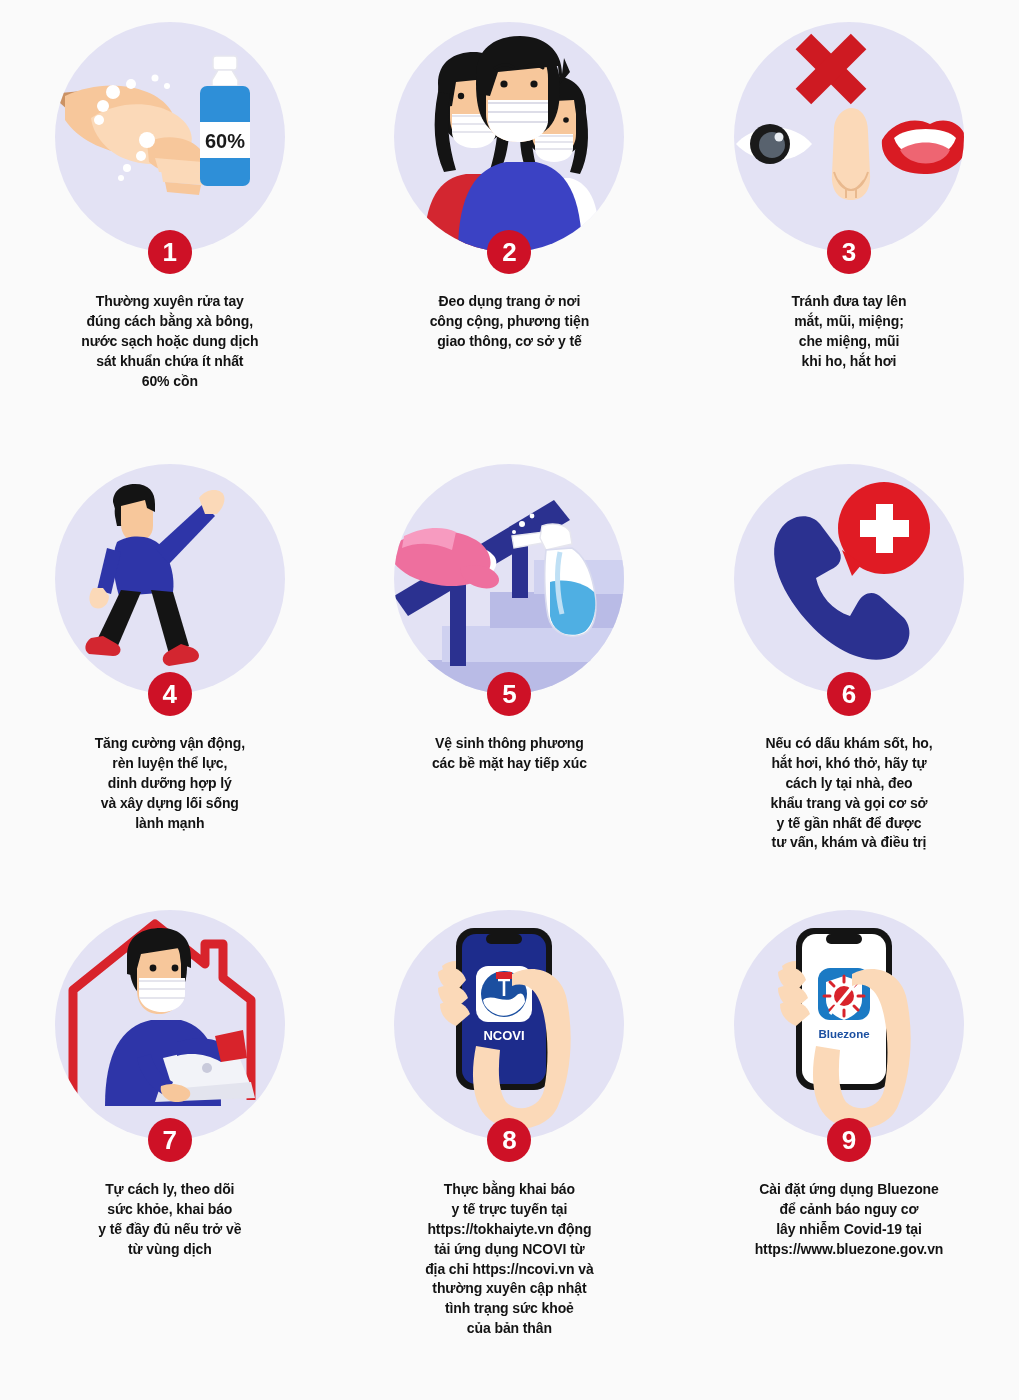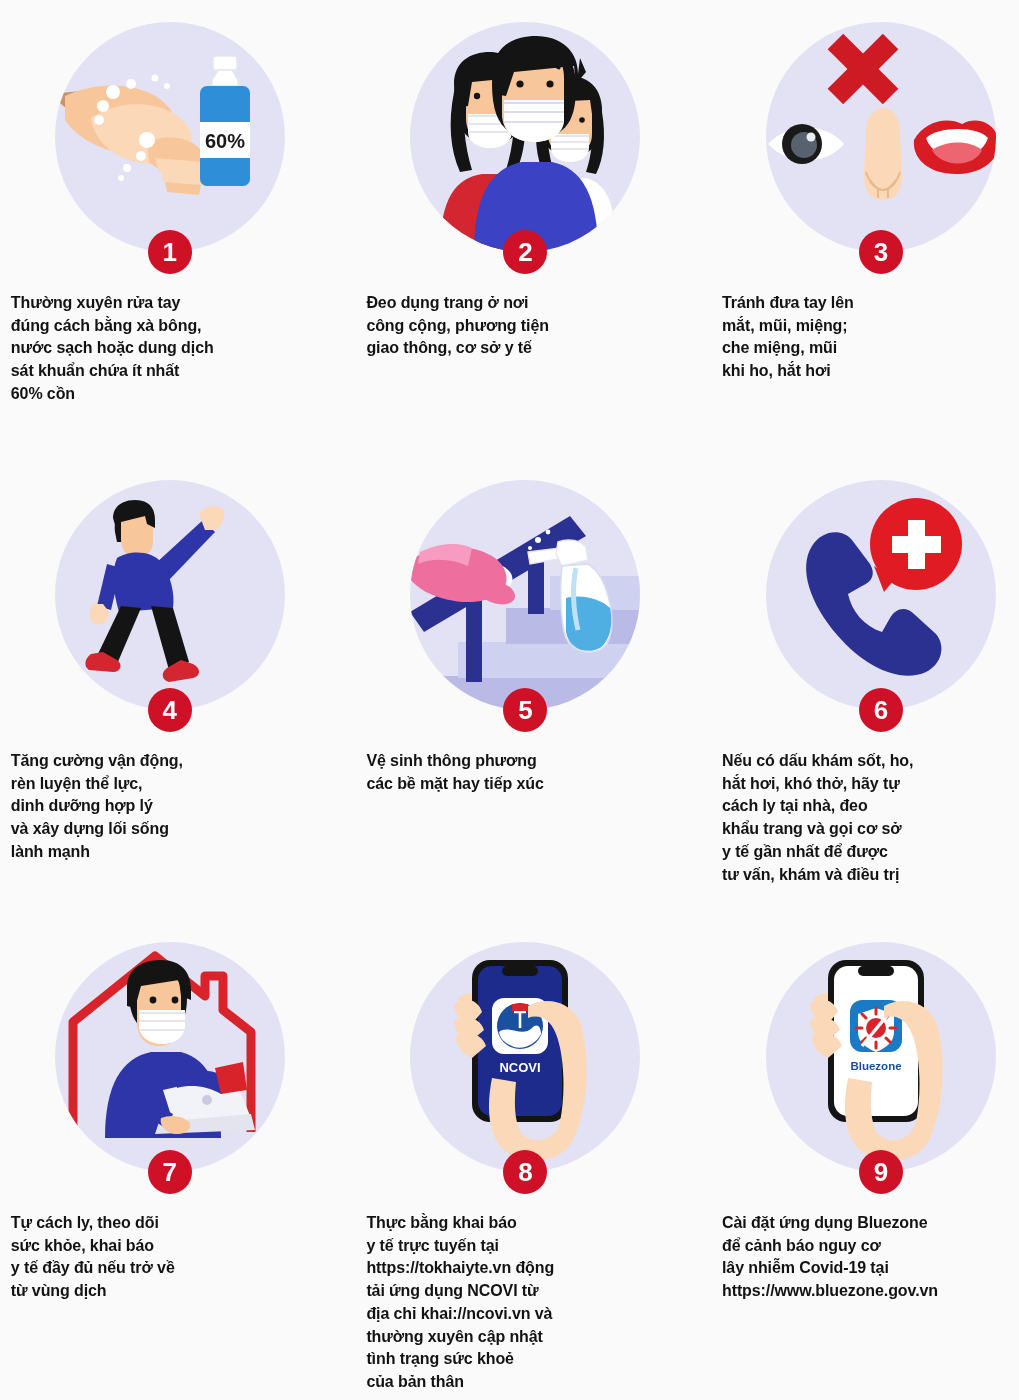--- a/index.html
+++ b/index.html
@@ -15,21 +15,20 @@
     width: 1019px;
     height: 1400px;
     background: #FAFAFA;
   }
   .grid {
     display: grid;
     grid-template-columns: repeat(3, 339.6px);
     grid-template-rows: 450px 450px 500px;
     width: 1019px;
     height: 1144px;
-    gap: 16px;
   }
   .panel {
     position: relative;
     display: flex;
     flex-direction: column;
     align-items: center;
   }
   .illus-wrap {
     position: relative;
     width: 230px;
@@ -61,23 +60,23 @@
     font-weight: bold;
     display: flex;
     align-items: center;
     justify-content: center;
     line-height: 1;
     z-index: 4;
   }
   .caption {
     margin-top: 40px;
     width: 318px;
-    text-align: left;
+    text-align: center;
     color: #131313;
-    font-size: 16px;
+    font-size: 14px;
     line-height: 1.42;
     font-weight: 600;
     letter-spacing: -0.1px;
   }
   .caption .ln { display: block; white-space: nowrap; }
 
   
   .row1 .illus-wrap { margin-top: 22px; }
   .row2 .illus-wrap { margin-top: 14px; }
   .row3 .illus-wrap { margin-top: 10px; }
@@ -409,21 +408,21 @@
             <path d="M46 94 C58 88 72 92 76 104 L62 116 C52 112 46 104 46 94 Z" fill="#FBD9B8"></path>
           </g>
         </svg>
         <div class="badge">8</div>
       </div>
       <div class="caption">
         <span class="ln">Thực bằng khai báo</span>
         <span class="ln">y tế trực tuyến tại</span>
         <span class="ln">https://tokhaiyte.vn động</span>
         <span class="ln">tải ứng dụng NCOVI từ</span>
-        <span class="ln">địa chỉ khai://ncovi.vn và</span>
+        <span class="ln">địa chỉ https://ncovi.vn và</span>
         <span class="ln">thường xuyên cập nhật</span>
         <span class="ln">tình trạng sức khoẻ</span>
         <span class="ln">của bản thân</span>
       </div>
     </div>
 
     <div class="panel row3">
       <div class="illus-wrap">
         <div class="circle-bg"></div>
         <svg class="illus" viewBox="0 0 230 230">

